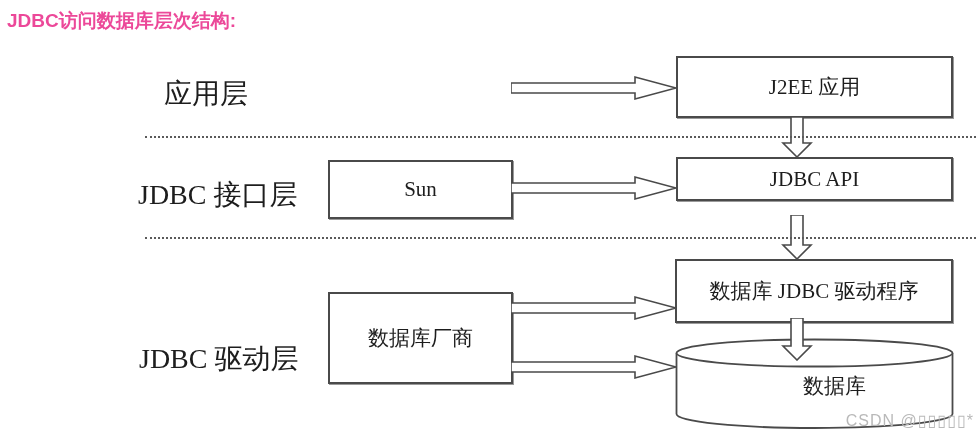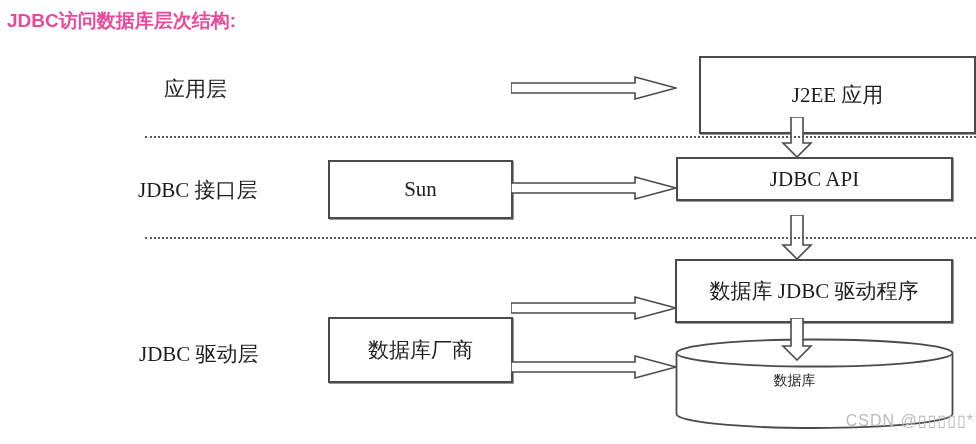--- a/index.html
+++ b/index.html
@@ -21,21 +21,21 @@
     left: 7px;
     top: 8px;
     font-family: "Liberation Sans", sans-serif;
     font-size: 19px;
     font-weight: 600;
     color: #ec4899;
     z-index: 6;
   }
   .layer-label {
     position: absolute;
-    font-size: 21px;
+    font-size: 28px;
     color: #1d1d1d;
     white-space: nowrap;
     z-index: 3;
   }
   #label-app    { left: 164px; top: 75px; }
   #label-iface  { left: 138px; top: 176px; text-align: center; }
   #label-driver { left: 139px; top: 340px; }
 
   .node-box {
     position: absolute;
@@ -44,24 +44,24 @@
     background: #ffffff;
     display: flex;
     align-items: center;
     justify-content: center;
     font-size: 21px;
     white-space: nowrap;
     z-index: 3;
     box-shadow: 1px 1px 0 #9a9a9a;
   }
   #box-programmer { left: 328px; top: 58px;  width: 185px; height: 60px; }
-  #box-j2ee       { left: 676px; top: 56px;  width: 277px; height: 78px; margin-left: 23px; }
+  #box-j2ee       { left: 676px; top: 56px;  width: 277px; height: 62px; }
   #box-sun        { left: 328px; top: 160px; width: 185px; height: 59px; font-family: Liberation Serif, serif; }
   #box-jdbcapi    { left: 676px; top: 157px; width: 277px; height: 44px; text-align: right; }
-  #box-vendor     { left: 328px; top: 317px; width: 185px; height: 66px; }
+  #box-vendor     { left: 328px; top: 292px; width: 185px; height: 92px; }
   #box-drvprog    { left: 675px; top: 259px; width: 278px; height: 64px; }
 
   .dotted-line {
     position: absolute;
     left: 145px;
     width: 831px;
     height: 0;
     border-top: 2px dotted #5a5a5a;
     z-index: 5;
   }
@@ -88,22 +88,23 @@
     width: 279px;
     height: 92px;
     z-index: 3;
   }
   #cylinder-label {
     position: absolute;
     left: 675px;
     top: 372px;
     width: 239px;
     text-align: center;
-    font-size: 14px;
+    font-size: 21px;
     z-index: 3;
+    padding-left: 40px;
   }
   .watermark {
     position: absolute;
     right: 2px;
     top: 411px;
     font-family: "Liberation Sans", sans-serif;
     font-size: 16px;
     color: #b9b9b9;
     letter-spacing: 1px;
     z-index: 7;

